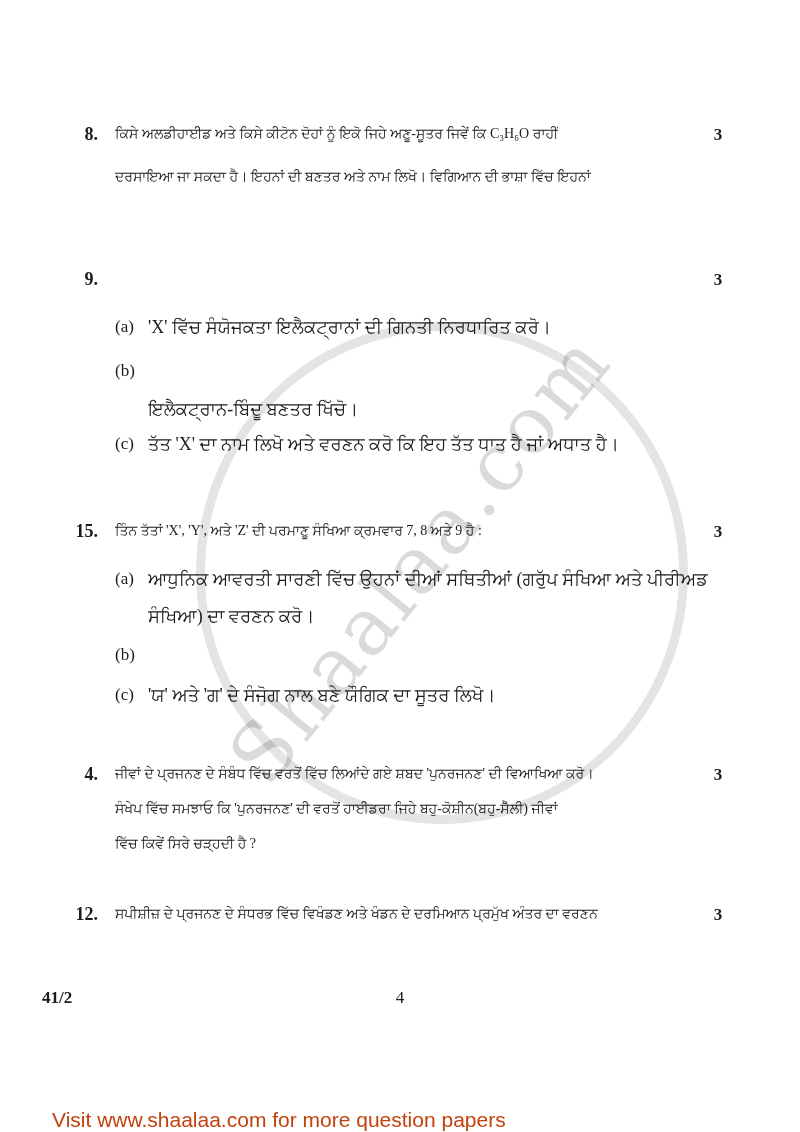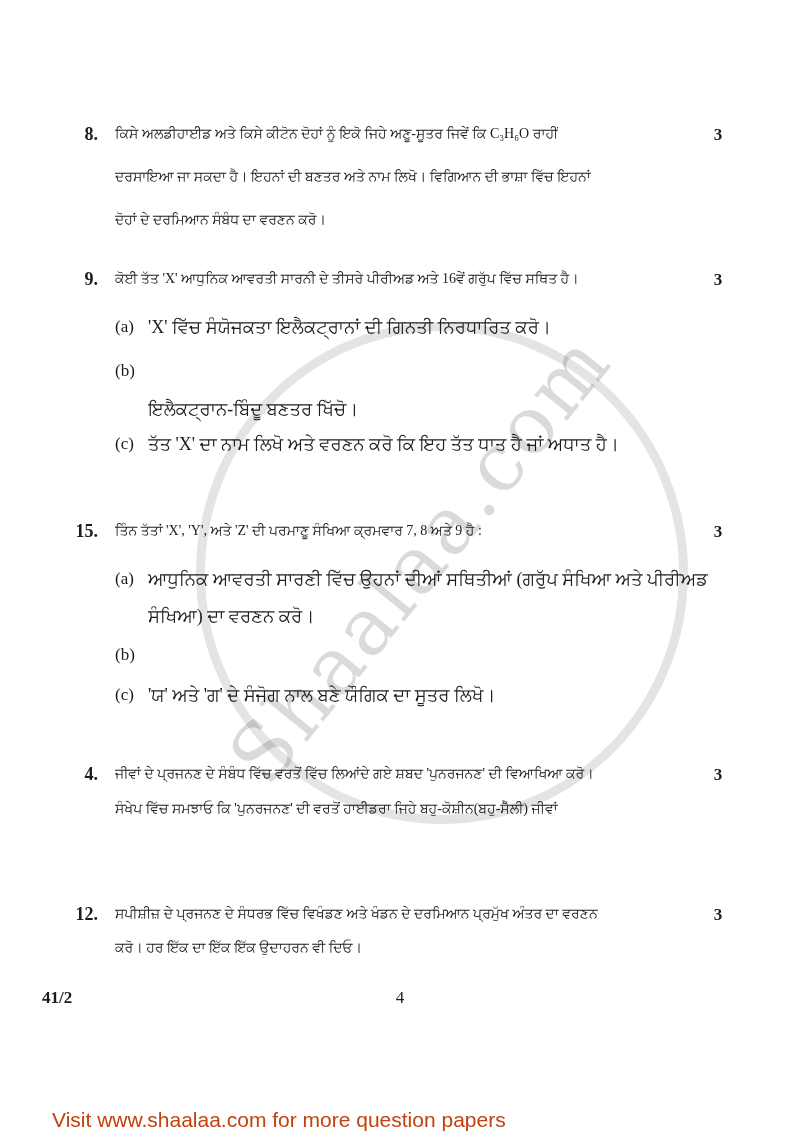--- a/index.html
+++ b/index.html
@@ -93,25 +93,23 @@
 
 <div class="page">
 
   <div class="wm-ring"></div>
   <div class="wm-text">Shaalaa.com</div>
 
   <div class="qnum" style="top:120px">8.</div>
   <div class="marks" style="top:121px">3</div>
   <div class="qline" style="top:120px">ਕਿਸੇ ਅਲਡੀਹਾਈਡ ਅਤੇ ਕਿਸੇ ਕੀਟੋਨ ਦੋਹਾਂ ਨੂੰ ਇਕੋ ਜਿਹੇ ਅਣੂ-ਸੂਤਰ ਜਿਵੇਂ ਕਿ C₃H₆O ਰਾਹੀਂ</div>
   <div class="qline" style="top:163px">ਦਰਸਾਇਆ ਜਾ ਸਕਦਾ ਹੈ। ਇਹਨਾਂ ਦੀ ਬਣਤਰ ਅਤੇ ਨਾਮ ਲਿਖੋ। ਵਿਗਿਆਨ ਦੀ ਭਾਸ਼ਾ ਵਿੱਚ ਇਹਨਾਂ</div>
-  <div class="qline" style="top:206px">ਦੋਹਾਂ ਦੇ ਦਰਮਿਆਨ ਸੰਬੰਧ ਦਾ ਵਰਣਨ ਕਰੋ।</div>
 
   <div class="qnum" style="top:265px">9.</div>
   <div class="marks" style="top:266px">3</div>
-  <div class="qline" style="top:265px">ਕੋਈ ਤੱਤ 'X' ਆਧੁਨਿਕ ਆਵਰਤੀ ਸਾਰਨੀ ਦੇ ਤੀਸਰੇ ਪੀਰੀਅਡ ਅਤੇ 16ਵੇਂ ਗਰੁੱਪ ਵਿੱਚ ਸਥਿਤ ਹੈ।</div>
 
   <div class="plabel" style="top:313px">(a)</div>
   <div class="pline" style="top:313px">'X' ਵਿੱਚ ਸੰਯੋਜਕਤਾ ਇਲੈਕਟ੍ਰਾਨਾਂ ਦੀ ਗਿਨਤੀ ਨਿਰਧਾਰਿਤ ਕਰੋ।</div>
 
   <div class="plabel" style="top:357px">(b)</div>
   <div class="pline" style="top:395px">ਇਲੈਕਟ੍ਰਾਨ-ਬਿੰਦੂ ਬਣਤਰ ਖਿੱਚੋ।</div>
 
   <div class="plabel" style="top:430px">(c)</div>
   <div class="pline" style="top:430px">ਤੱਤ 'X' ਦਾ ਨਾਮ ਲਿਖੋ ਅਤੇ ਵਰਣਨ ਕਰੋ ਕਿ ਇਹ ਤੱਤ ਧਾਤ ਹੈ ਜਾਂ ਅਧਾਤ ਹੈ।</div>
 
@@ -125,24 +123,24 @@
 
   <div class="plabel" style="top:641px">(b)</div>
 
   <div class="plabel" style="top:681px">(c)</div>
   <div class="pline" style="top:681px">'ਯ' ਅਤੇ 'ਗ' ਦੇ ਸੰਜੋਗ ਨਾਲ ਬਣੇ ਯੌਗਿਕ ਦਾ ਸੂਤਰ ਲਿਖੋ।</div>
 
   <div class="qnum" style="top:760px">4.</div>
   <div class="marks" style="top:761px">3</div>
   <div class="qline" style="top:760px">ਜੀਵਾਂ ਦੇ ਪ੍ਰਜਨਣ ਦੇ ਸੰਬੰਧ ਵਿੱਚ ਵਰਤੋਂ ਵਿੱਚ ਲਿਆਂਦੇ ਗਏ ਸ਼ਬਦ 'ਪੁਨਰਜਨਣ' ਦੀ ਵਿਆਖਿਆ ਕਰੋ।</div>
   <div class="qline" style="top:795px">ਸੰਖੇਪ ਵਿੱਚ ਸਮਝਾਓ ਕਿ 'ਪੁਨਰਜਨਣ' ਦੀ ਵਰਤੋਂ ਹਾਈਡਰਾ ਜਿਹੇ ਬਹੁ-ਕੋਸ਼ੀਨ(ਬਹੁ-ਸੈੱਲੀ) ਜੀਵਾਂ</div>
+  <div class="qline" style="top:830px">ਵਿੱਚ ਕਿਵੇਂ ਸਿਰੇ ਚੜ੍ਹਦੀ ਹੈ ?</div>
 
   <div class="qnum" style="top:900px">12.</div>
   <div class="marks" style="top:901px">3</div>
   <div class="qline" style="top:900px">ਸਪੀਸ਼ੀਜ਼ ਦੇ ਪ੍ਰਜਨਣ ਦੇ ਸੰਧਰਭ ਵਿੱਚ ਵਿਖੰਡਣ ਅਤੇ ਖੰਡਨ ਦੇ ਦਰਮਿਆਨ ਪ੍ਰਮੁੱਖ ਅੰਤਰ ਦਾ ਵਰਣਨ</div>
-  <div class="qline" style="top:934px">ਕਰੋ। ਹਰ  ਇੱਕ ਦਾ ਇੱਕ ਇੱਕ ਉਦਾਹਰਨ ਵੀ ਦਿਓ।</div>
 
   <div class="paper-code">41/2</div>
   <div class="page-num">4</div>
 
   <div class="site-footer">Visit www.shaalaa.com for more question papers</div>
 
 </div>
 
 </body></html>

